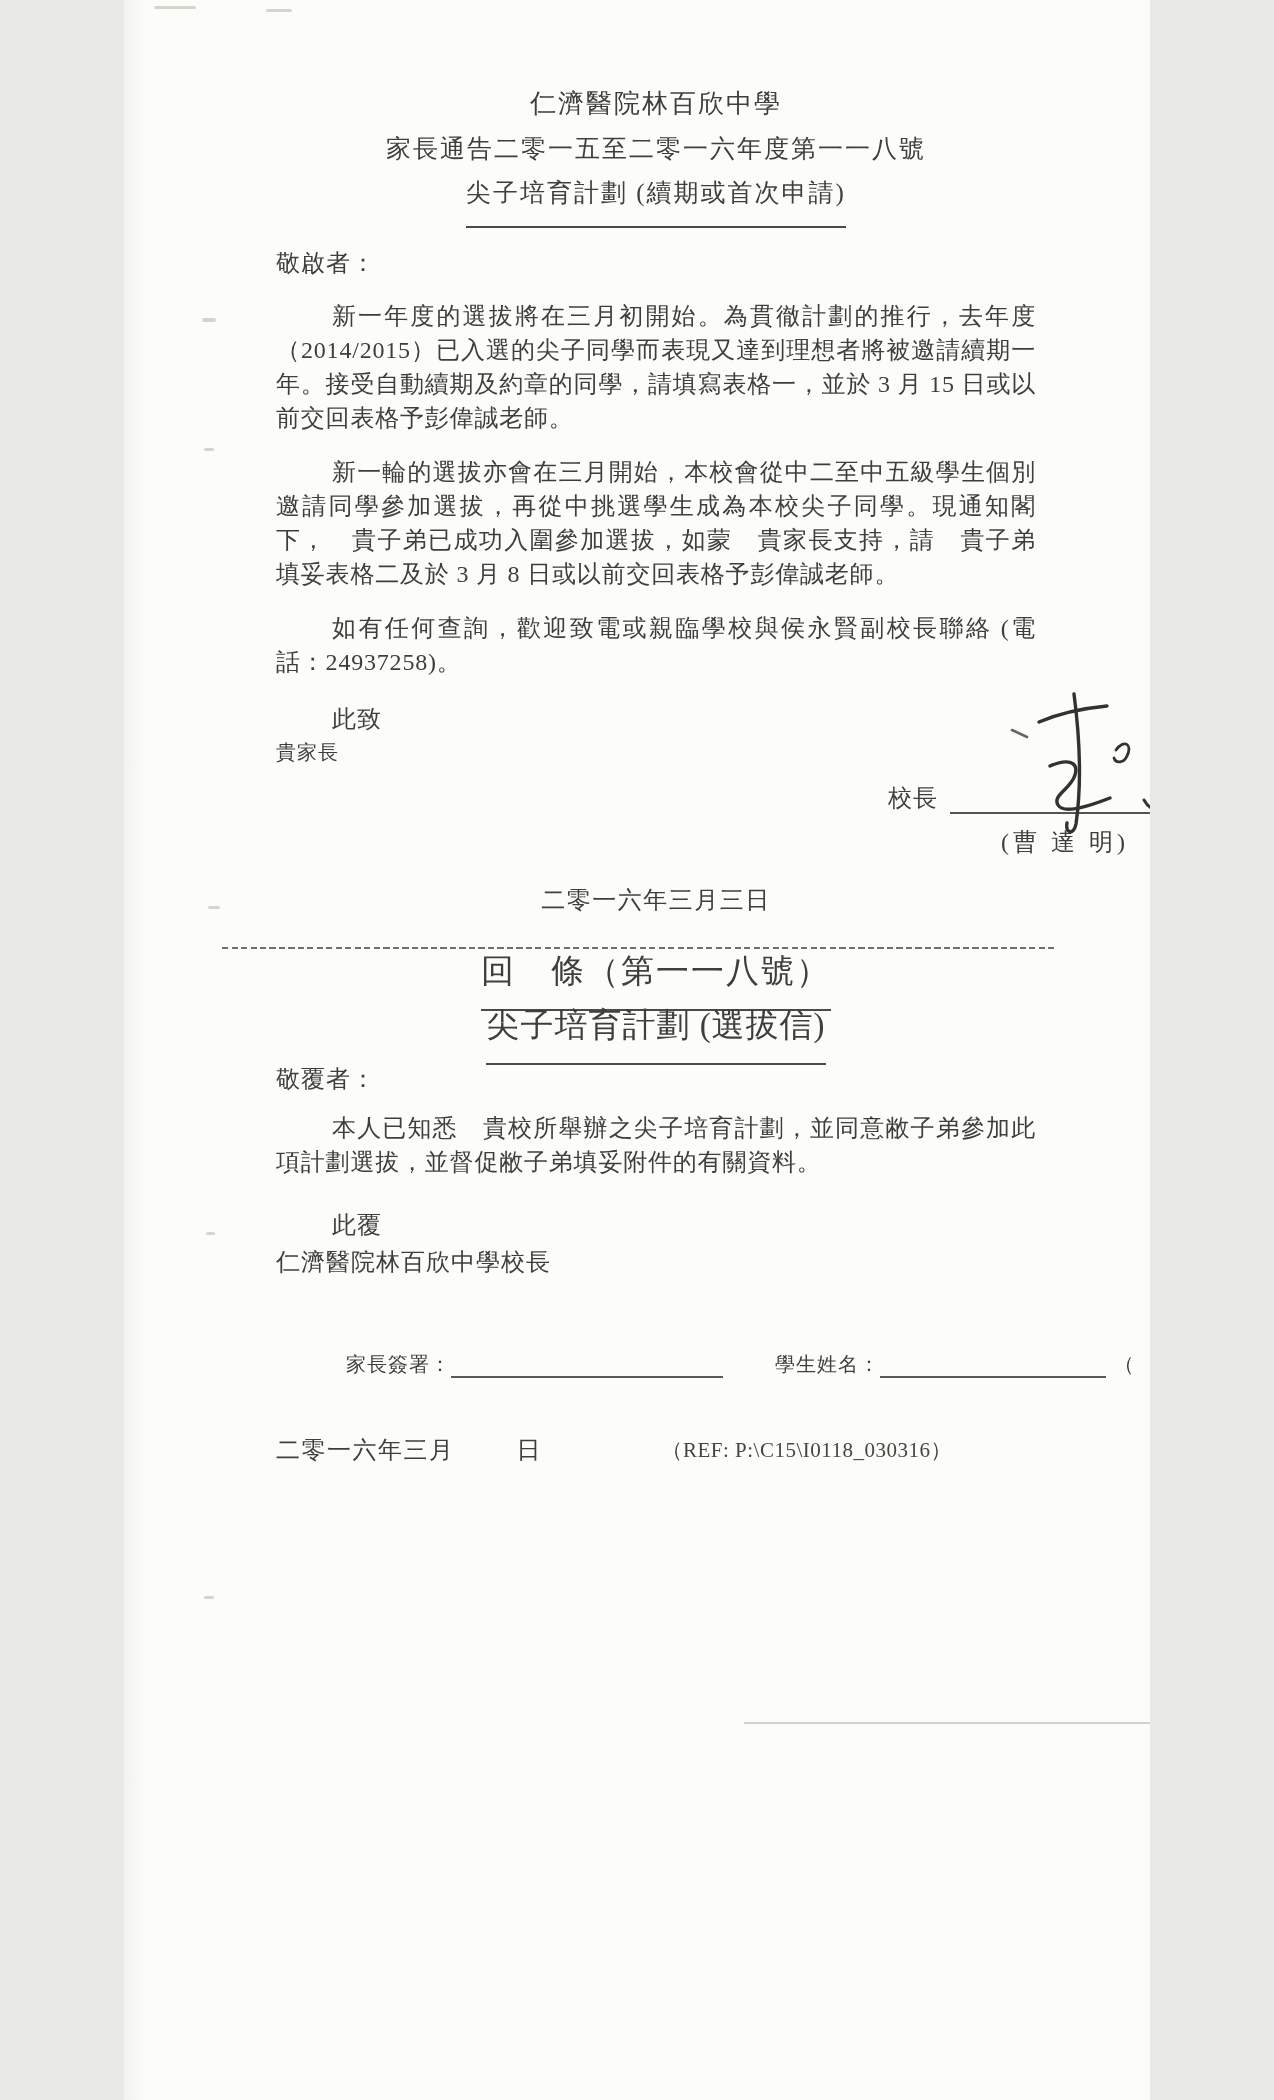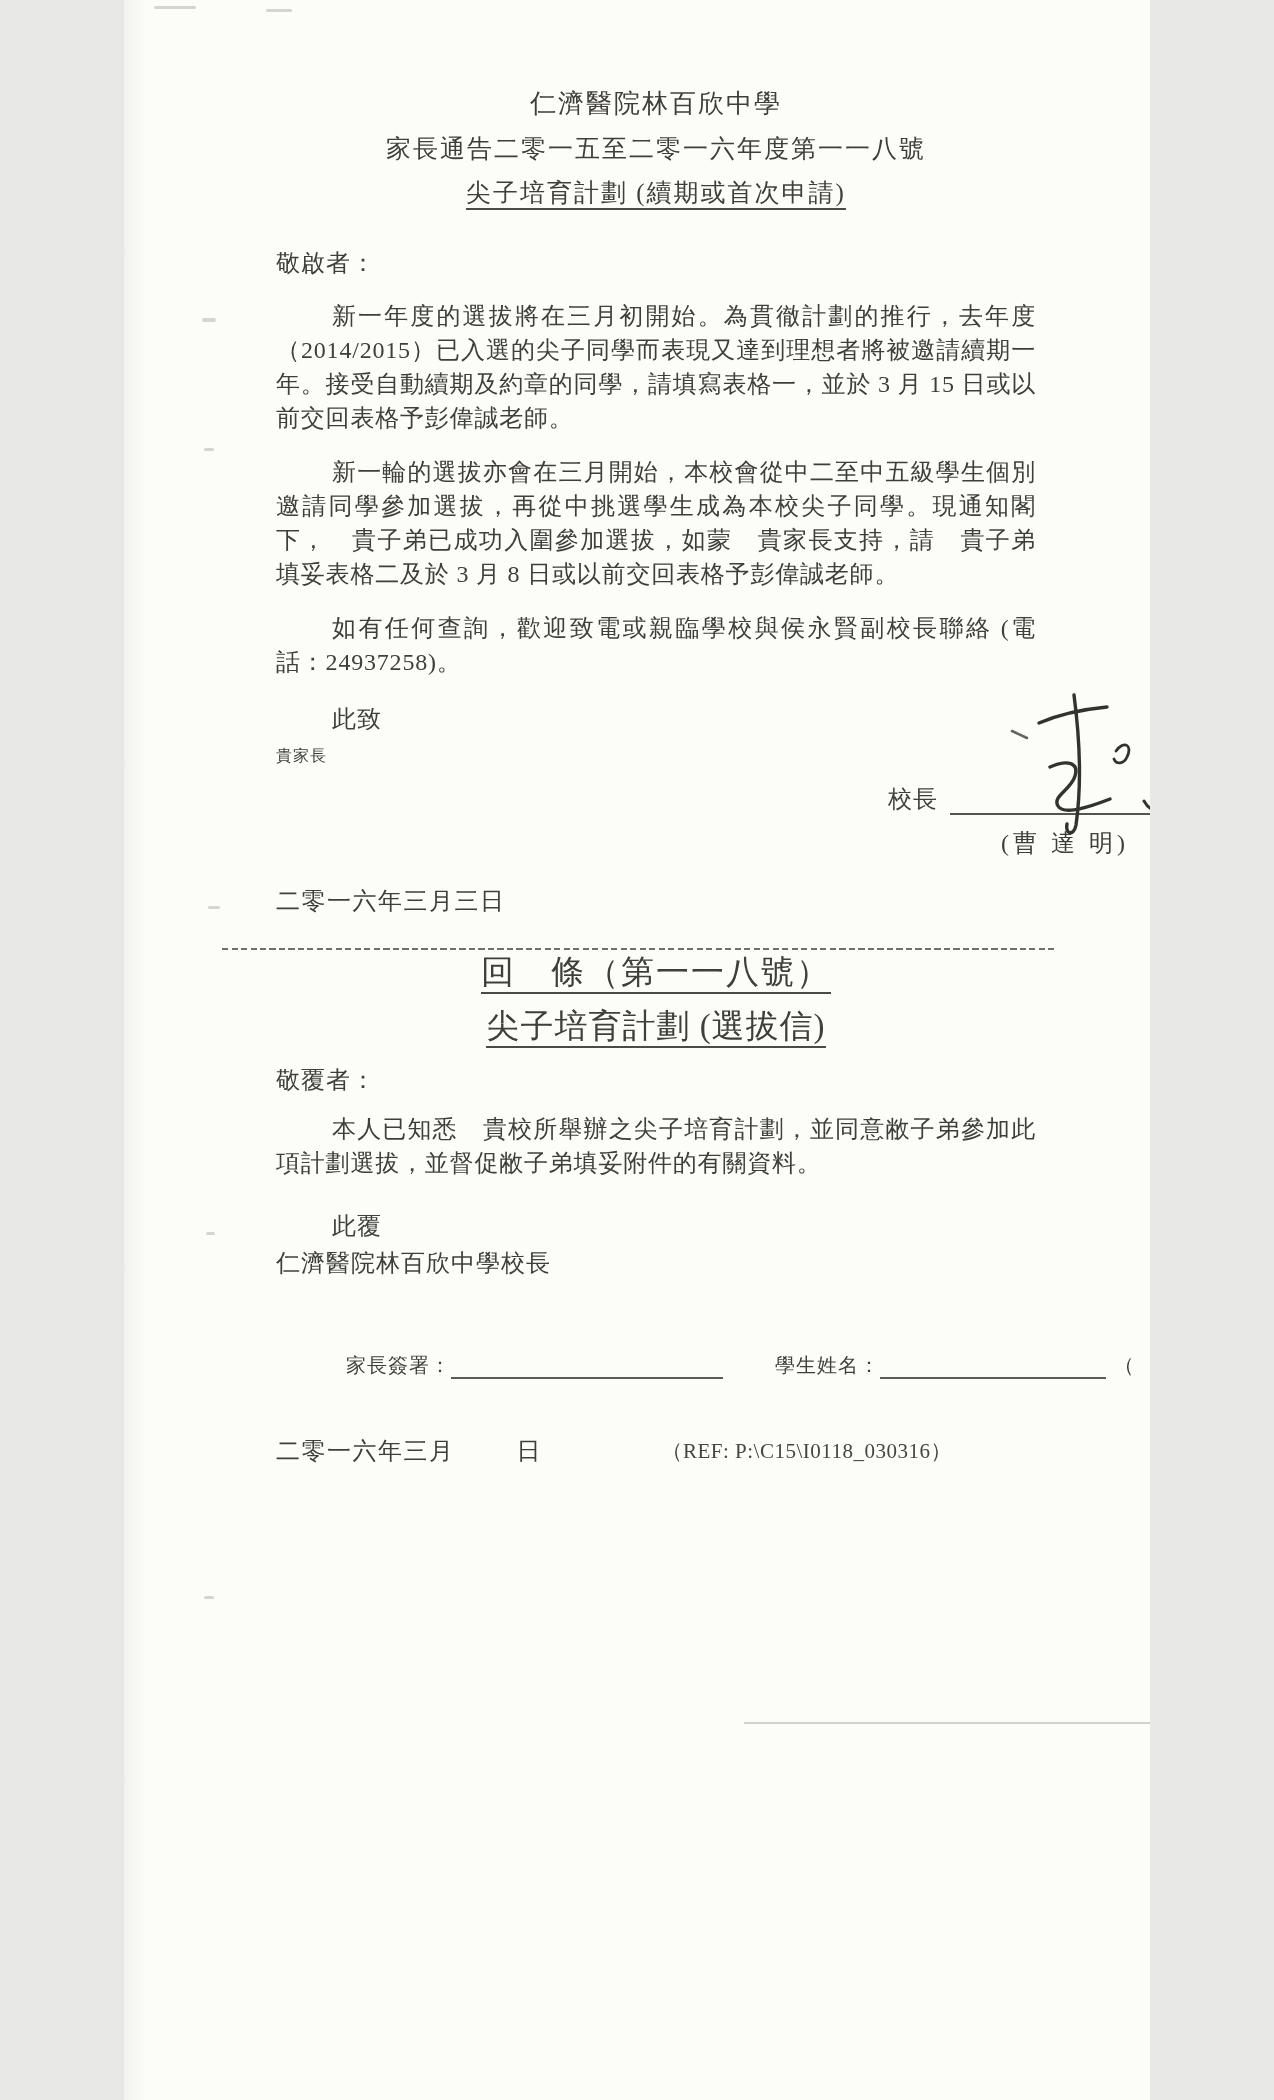--- a/index.html
+++ b/index.html
@@ -15,40 +15,40 @@
   }
   .content{
     position:absolute;
     left:152px;right:114px;top:86px;
   }
   
   .hdr{ text-align:center; }
   .school{font-size:26px;letter-spacing:2px;}
   .notice{font-size:25px;letter-spacing:2px;margin-top:11px;}
   .subject{font-size:25px;letter-spacing:2px;margin-top:11px;}
-  .u{border-bottom:2px solid #4b4a45;padding-bottom:2px;}
+  .u{border-bottom:2px solid #4b4a45;padding-bottom:20px;}
   
   .sal{font-size:24px;margin-top:38px;letter-spacing:1px;}
   .para{
     font-size:24px;line-height:34px;letter-spacing:0.8px;
     text-align:justify;text-indent:56px;
     margin:20px 0 0 0;
   }
   .closing{font-size:24px;margin-top:24px;margin-left:56px;letter-spacing:1px;}
-  .addressee{font-size:16px;margin-top:11px;letter-spacing:1px;}
+  .addressee{font-size:20px;margin-top:4px;letter-spacing:1px;}
   
   .sig-row{margin-top:16px;margin-left:612px;font-size:24px;letter-spacing:1px;white-space:nowrap;}
   .sig-line{
     position:relative;display:inline-block;
     width:238px;height:28px;vertical-align:bottom;
     border-bottom:2px solid #55544f;margin:0 12px;
   }
   .sig-line svg{position:absolute;left:6px;bottom:-26px;}
   .sig-name{margin-top:12px;margin-left:670px;width:238px;text-align:center;font-size:24px;letter-spacing:4px;}
-  .letter-date{margin-top:26px;font-size:24px;letter-spacing:1.5px;}
+  .letter-date{margin-top:26px;font-size:24px;letter-spacing:1.5px;text-align:center;}
   
   .divider{
     margin:30px -20px 0 -54px;height:3px;
     background:repeating-linear-gradient(90deg,#716f69 0 6px,rgba(0,0,0,0) 6px 9.5px);
     background-size:100% 2px;background-repeat:no-repeat;background-position:0 1px;
   }
   
   .slip-title{text-align:center;font-size:33px;letter-spacing:2px;}
   .slip-subtitle{text-align:center;font-size:33px;letter-spacing:1px;margin-top:9px;}
   .slip-sal{font-size:24px;margin-top:15px;letter-spacing:1px;}

